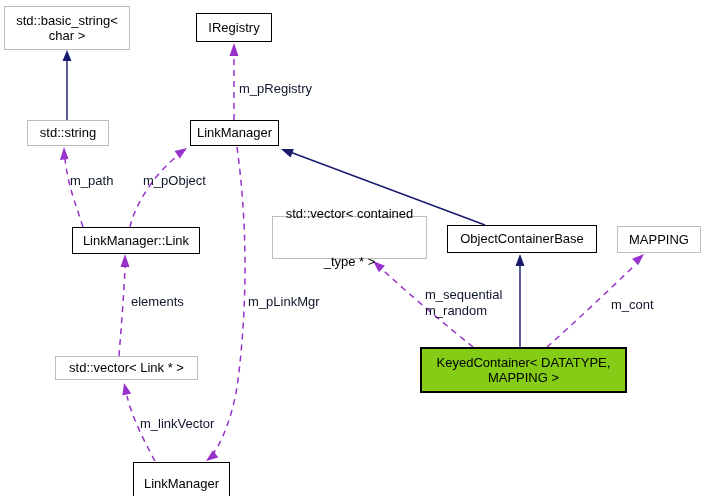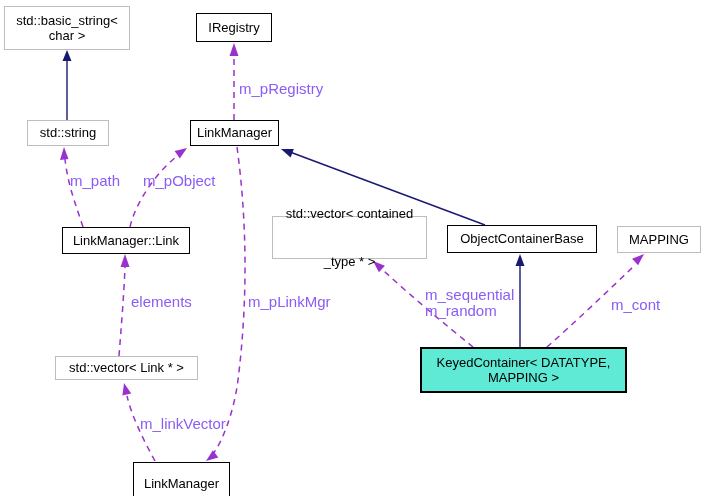--- a/index.html
+++ b/index.html
@@ -20,26 +20,26 @@
     flex-direction:column;
     justify-content:center;
     align-items:center;
     text-align:center;
     font-size:13px;
     line-height:15.5px;
     color:#000000;
     white-space:nowrap;
   }
   .node.undoc{border-color:#BDBDBD;}
-  .node.focus{background:#5eead4;border-width:2px;}
+  .node.focus{background:#84cc16;border-width:2px;}
   .edge-label{
     position:absolute;
-    font-size:15px;
+    font-size:13px;
     line-height:15.5px;
-    color:#8b5cf6;
+    color:#0f172a;
     white-space:nowrap;
   }
   .edge-label.center{text-align:left;}
 </style>
 </head>
 <body>
 
 <div id="canvas">
 
   <svg id="edges" viewBox="0 0 707 496">
@@ -85,21 +85,21 @@
   </div>
 
   <div class="node undoc" style="left:27px;top:120px;width:82px;height:26px;">
     <span>std::string</span>
   </div>
 
   <div class="node" style="left:190px;top:120px;width:89px;height:26px;">
     <span>LinkManager</span>
   </div>
 
-  <div class="node" style="left:62px;top:227px;width:128px;height:27px;">
+  <div class="node" style="left:72px;top:227px;width:128px;height:27px;">
     <span>LinkManager::Link</span>
   </div>
 
   <div class="node undoc" style="left:272px;top:216px;width:155px;height:43px;gap:32px;">
     <span>std::vector&lt; contained</span>
     <span>_type * &gt;</span>
   </div>
 
   <div class="node" style="left:447px;top:225px;width:150px;height:28px;">
     <span>ObjectContainerBase</span>

